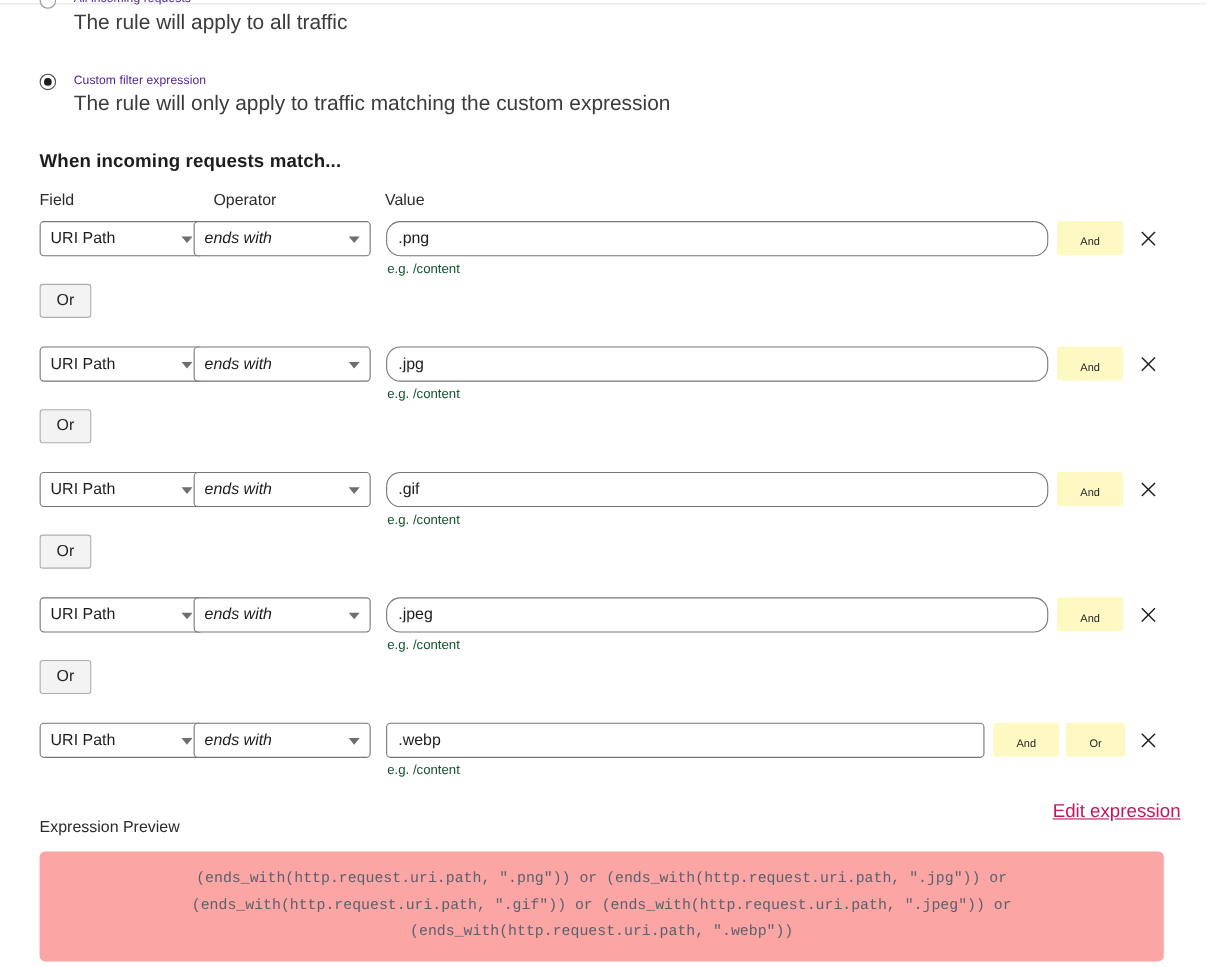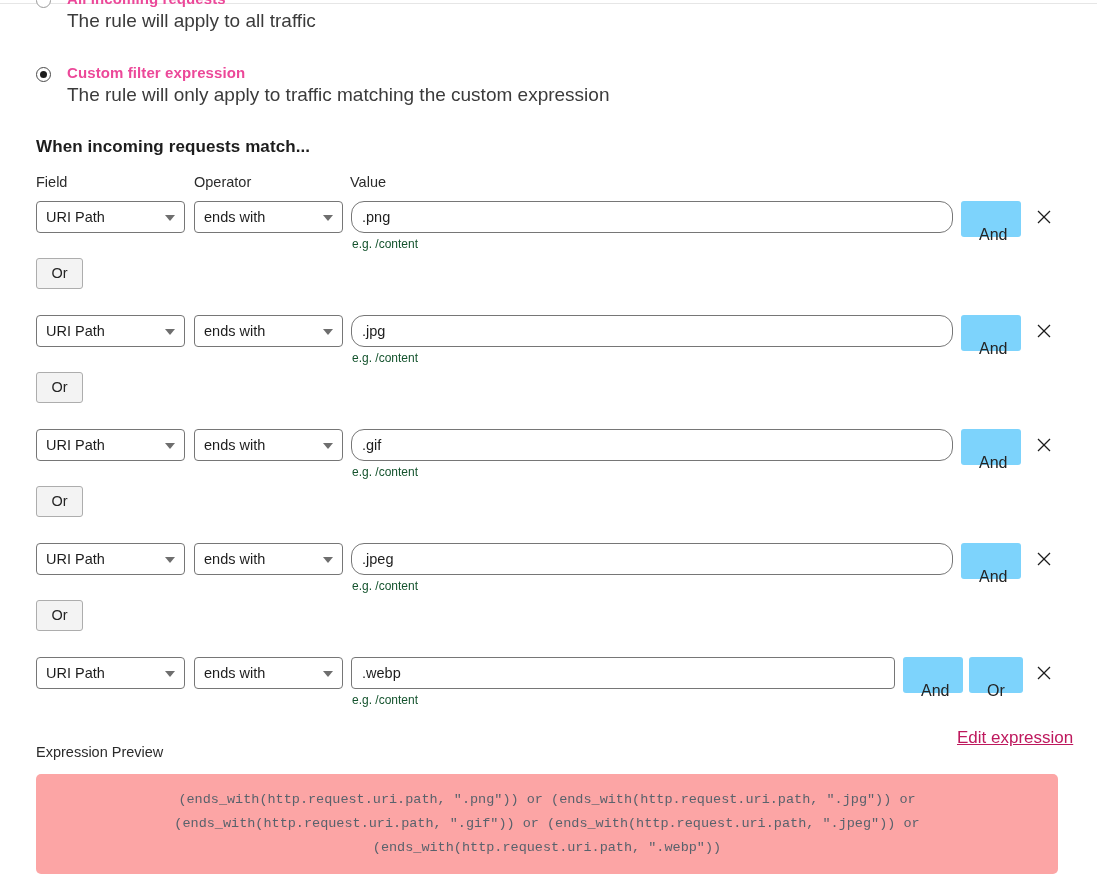--- a/index.html
+++ b/index.html
@@ -59,23 +59,23 @@
     top: 3px;
     width: 7px;
     height: 7px;
     border-radius: 50%;
     background: #1d1d1d;
   }
   .radio-option .opt-text {
     margin-left: 31px;
   }
   .opt-title {
-    font-size: 15px;
-    font-weight: bold;
-    color: #ec4899;
+    font-size: 11px;
+    font-weight: normal;
+    color: #4c1d95;
     line-height: 18px;
     letter-spacing: 0.1px;
   }
   .opt-desc {
     font-size: 19px;
     color: #3b3b3b;
     line-height: 20px;
     margin-top: 3px;
   }
 
@@ -130,21 +130,21 @@
     right: 10px;
     top: 14px;
     width: 0;
     height: 0;
     border-left: 5px solid transparent;
     border-right: 5px solid transparent;
     border-top: 6px solid #6e6e6e;
     pointer-events: none;
   }
   .field-sel { left: 36px; width: 149px; }
-  .op-sel    { left: 194px; width: 149px; }
+  .op-sel    { left: 176px; width: 161px; font-style: italic; }
 
   .value-input {
     position: absolute;
     left: 351px;
     height: 32px;
     border: 1px solid #767676;
     border-radius: 4px;
     background: #ffffff;
     font-family: "Liberation Sans", sans-serif;
     font-size: 14.5px;
@@ -161,26 +161,26 @@
     top: 36px;
     font-size: 12px;
     color: #14532d;
   }
 
   .logic-btn {
     position: absolute;
     height: 31px;
     border: none;
     border-radius: 3px;
-    background: #7dd3fc;
-    font-family: "Liberation Sans", sans-serif;
-    font-size: 16px;
+    background: #fef9c3;
+    font-family: "Liberation Sans", sans-serif;
+    font-size: 10px;
     color: #242424;
     cursor: pointer;
-    padding: 18px;
+    padding: 4px;
     line-height: 31px;
     text-align: center;
   }
   .and-btn { width: 60px; }
   .or-btn-inline { width: 54px; }
 
   .close-btn {
     position: absolute;
     width: 20px;
     height: 20px;

